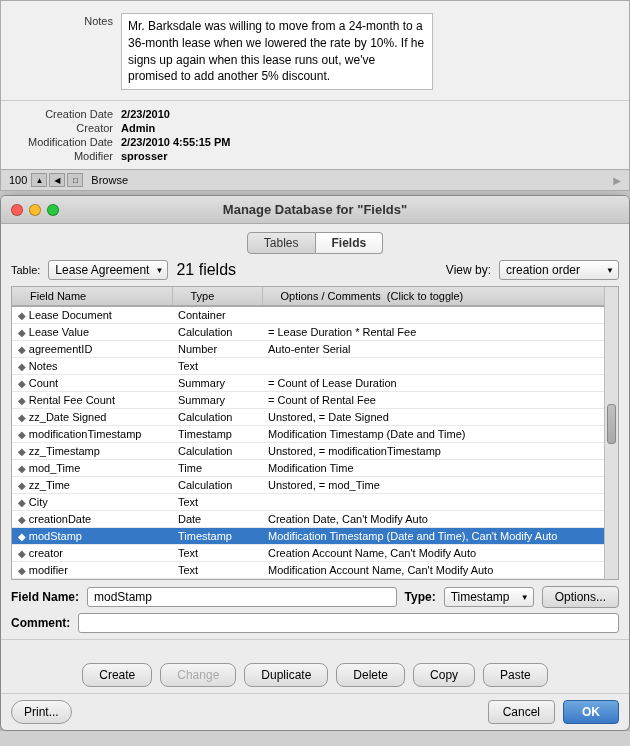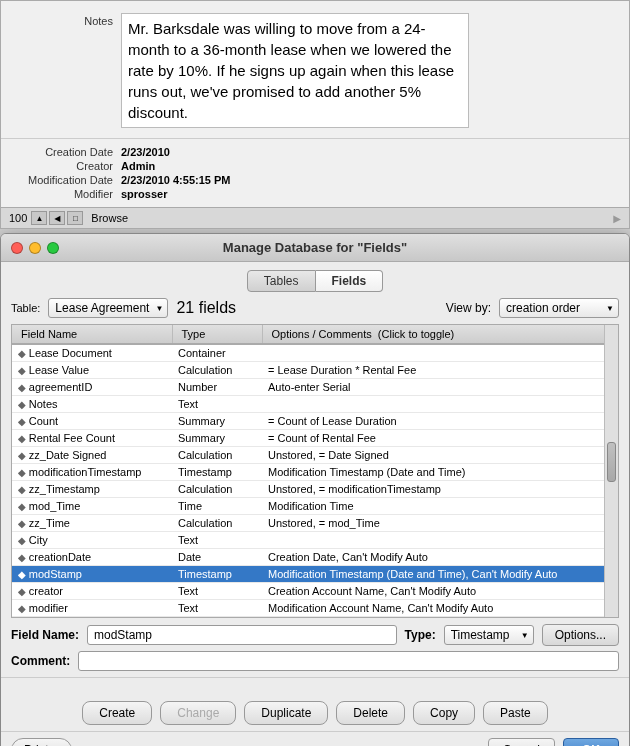--- a/index.html
+++ b/index.html
@@ -28,22 +28,22 @@
       padding-right: 8px;
       padding-top: 2px;
       font-weight: normal;
     }
 
     .notes-box {
       border: 1px solid #bbb;
       background: #fff;
       padding: 4px 6px;
       min-height: 70px;
-      width: 348px;
-      font-size: 15px;
+      width: 312px;
+      font-size: 12px;
       line-height: 1.4;
     }
 
     .meta-section {
       margin-top: 8px;
       padding: 6px 10px;
       border-top: 1px solid #ccc;
     }
 
     .meta-row {
@@ -221,21 +221,21 @@
       border-collapse: collapse;
       font-size: 11px;
     }
 
     .fields-table thead tr {
       background: linear-gradient(to bottom, #e0e0e0, #ccc);
     }
 
     .fields-table th {
       text-align: left;
-      padding: 3px 9px;
+      padding: 3px 18px;
       border-right: 1px solid #bbb;
       border-bottom: 2px solid #aaa;
       font-size: 11px;
       font-weight: normal;
       cursor: pointer;
     }
 
     .fields-table td {
       padding: 2px 6px;
       border-bottom: 1px solid #e8e8e8;

